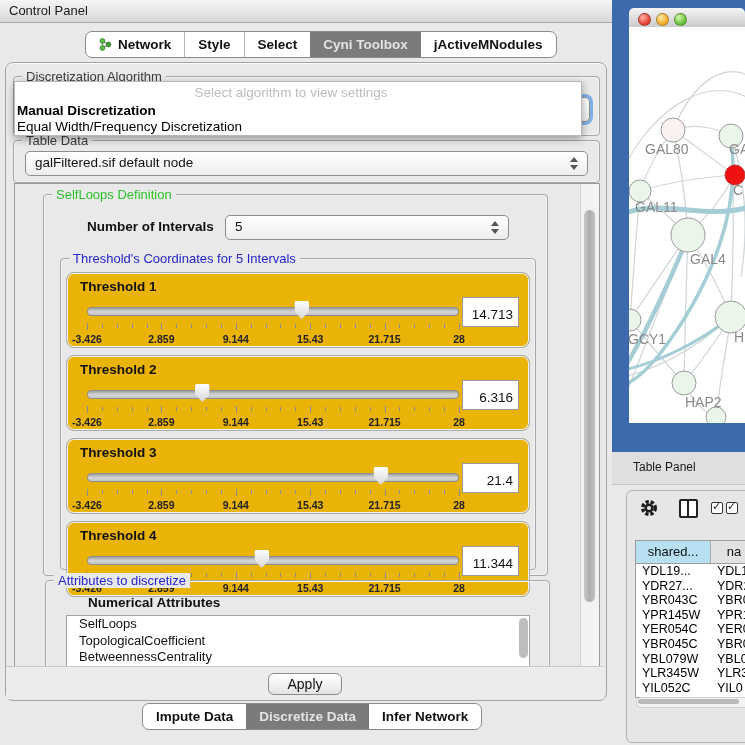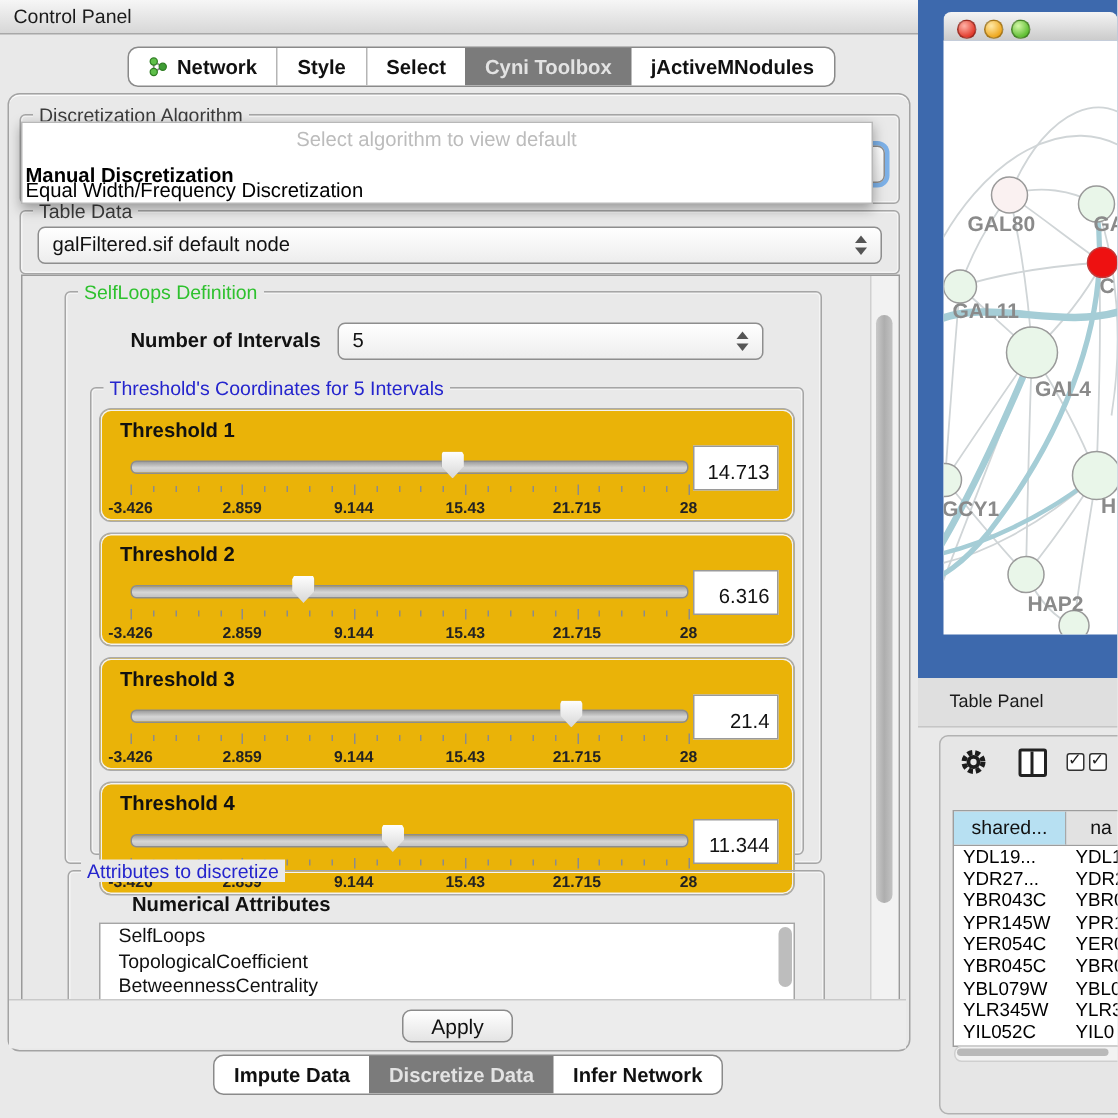--- a/index.html
+++ b/index.html
@@ -89,21 +89,21 @@
   .list-item{padding:1px 0 1px 12px;font-size:13px;line-height:14.5px;color:#111;white-space:nowrap;}
   .list-vthumb{position:absolute;right:1px;top:2px;width:9px;height:40px;border-radius:5px;background:#bdbdbd;}
 
   
   .apply-bar{left:6px;top:666px;width:598px;height:32px;border-top:1px solid #c9c9c9;background:#ececec;}
   .apply-btn{position:absolute;left:262px;top:6px;width:74px;height:22px;border:1px solid #8b8b8b;border-radius:6px;
     background:linear-gradient(#ffffff,#e4e4e4);font-family:inherit;font-size:14px;color:#111;}
   .bottom-tabbar{left:142px;top:703px;height:25px;}
 
   
-  .net-region{left:612px;top:0;width:133px;height:452px;background:#3d69ad;font-weight:bold;}
+  .net-region{left:612px;top:0;width:133px;height:452px;background:#3d69ad;}
   .net-titlebar{position:absolute;left:17px;top:8px;width:116px;height:19px;border-radius:5px 5px 0 0;
     background:linear-gradient(#f4f4f4,#cbcbcb);border-bottom:1px solid #9a9a9a;}
   .tl{position:absolute;top:5px;width:11px;height:11px;border-radius:50%;border:1px solid rgba(0,0,0,.3);}
   .tl.red{left:9px;background:radial-gradient(circle at 35% 30%,#ffb3a8,#e33d2e 70%);}
   .tl.yellow{left:27px;background:radial-gradient(circle at 35% 30%,#ffe9a8,#efa921 70%);}
   .tl.green{left:45px;background:radial-gradient(circle at 35% 30%,#d4f8a8,#61bf34 70%);}
   .net-canvas{position:absolute;left:17px;top:27px;width:116px;height:396px;background:#fff;overflow:hidden;}
 
   
   .tp-header{left:612px;top:452px;width:133px;height:32px;background:#dfdfdf;border-bottom:1px solid #c6c6c6;}
@@ -169,22 +169,22 @@
     <span class="gb-label gb-dark">Discretization Algorithm</span>
     <div class="combo focus-ring" style="left:9px;top:20px;width:565px;">
       <span class="stepper">
           <span class="up"></span>
           <span class="dn"></span>
         </span>
     </div>
   </div>
 
   <div class="abs algo-popup">
-    <div class="algo-placeholder">Select algorithm to view default</div>
-    <div class="algo-opt b" style="top:21px;margin-top:6px;">Manual Discretization</div>
+    <div class="algo-placeholder">Select algorithm to view settings</div>
+    <div class="algo-opt b" style="top:21px;">Manual Discretization</div>
     <div class="algo-opt" style="top:37px;">Equal Width/Frequency Discretization</div>
   </div>
 
   <div class="groupbox" style="left:13px;top:140px;width:585px;height:41px;">
     <span class="gb-label gb-dark">Table Data</span>
     <div class="combo" style="left:11px;top:10px;width:561px;">
       <span class="val">galFiltered.sif default node</span>
       <span class="stepper">
           <span class="up"></span>
           <span class="dn"></span>

